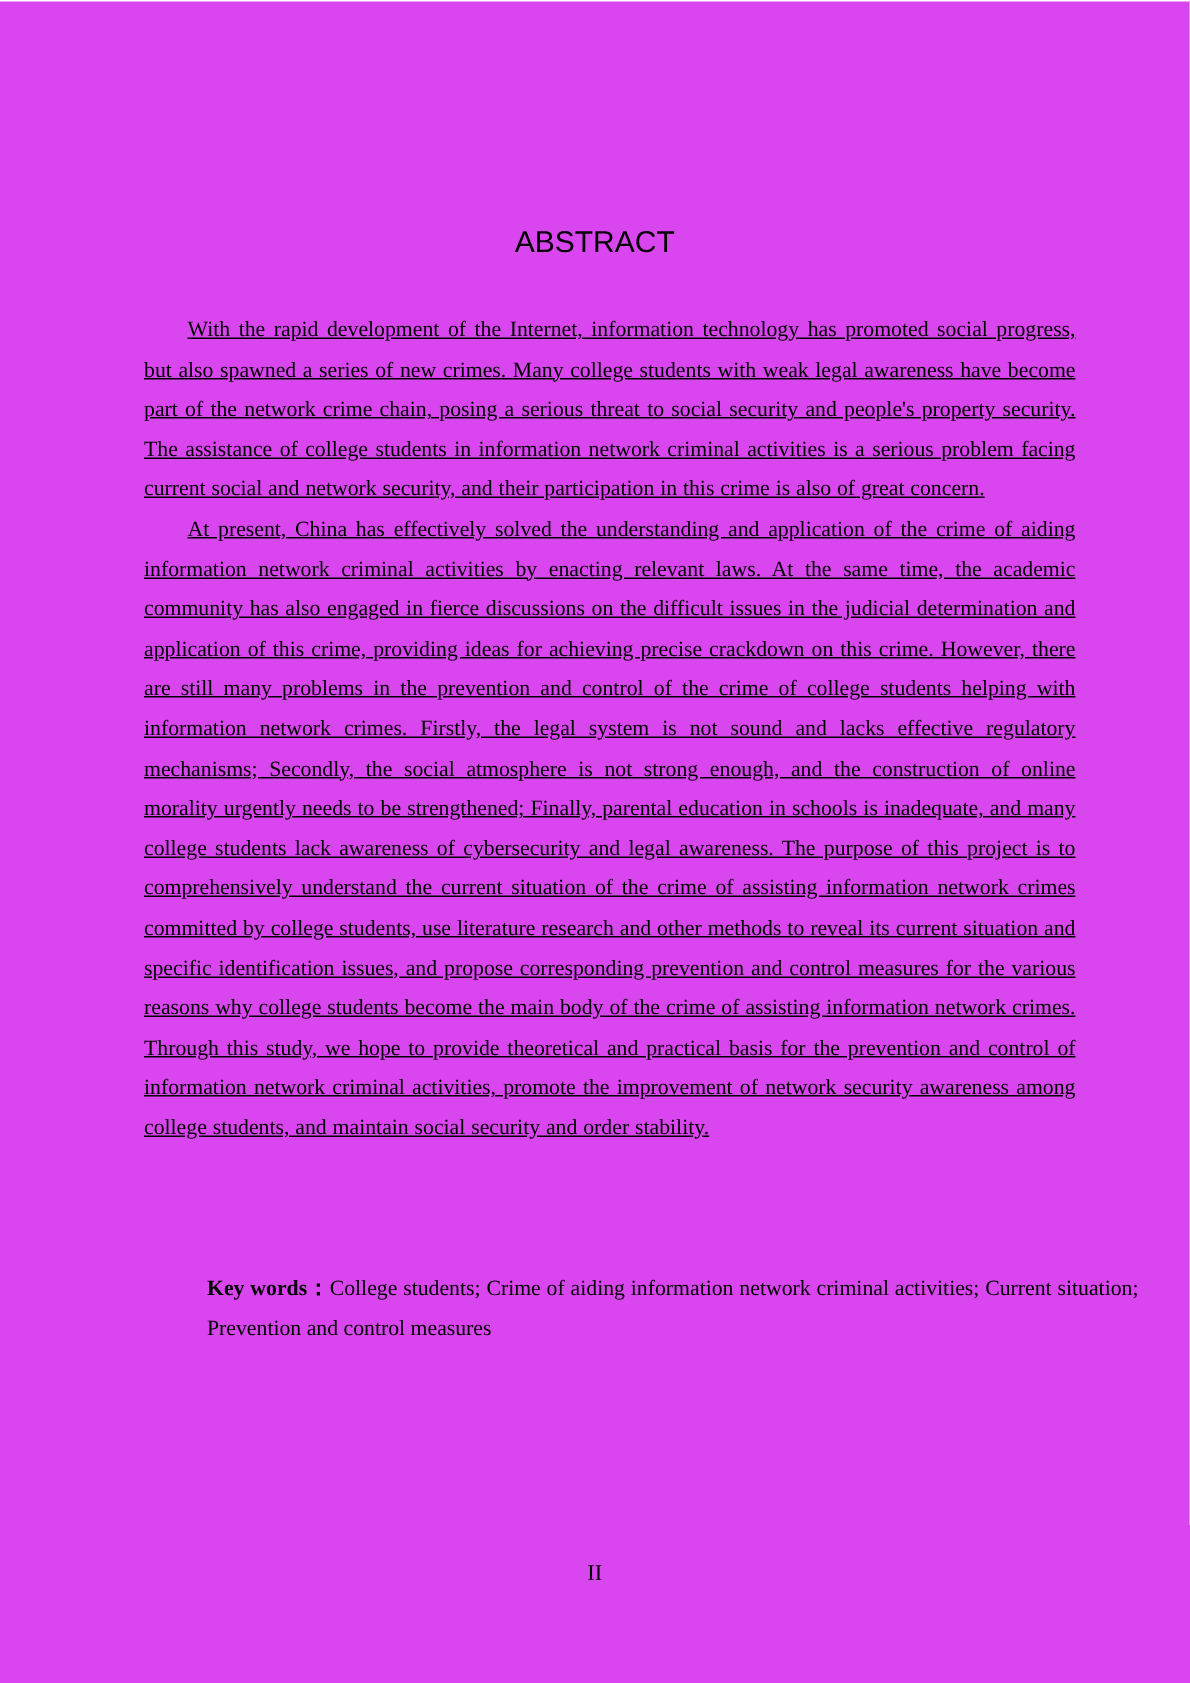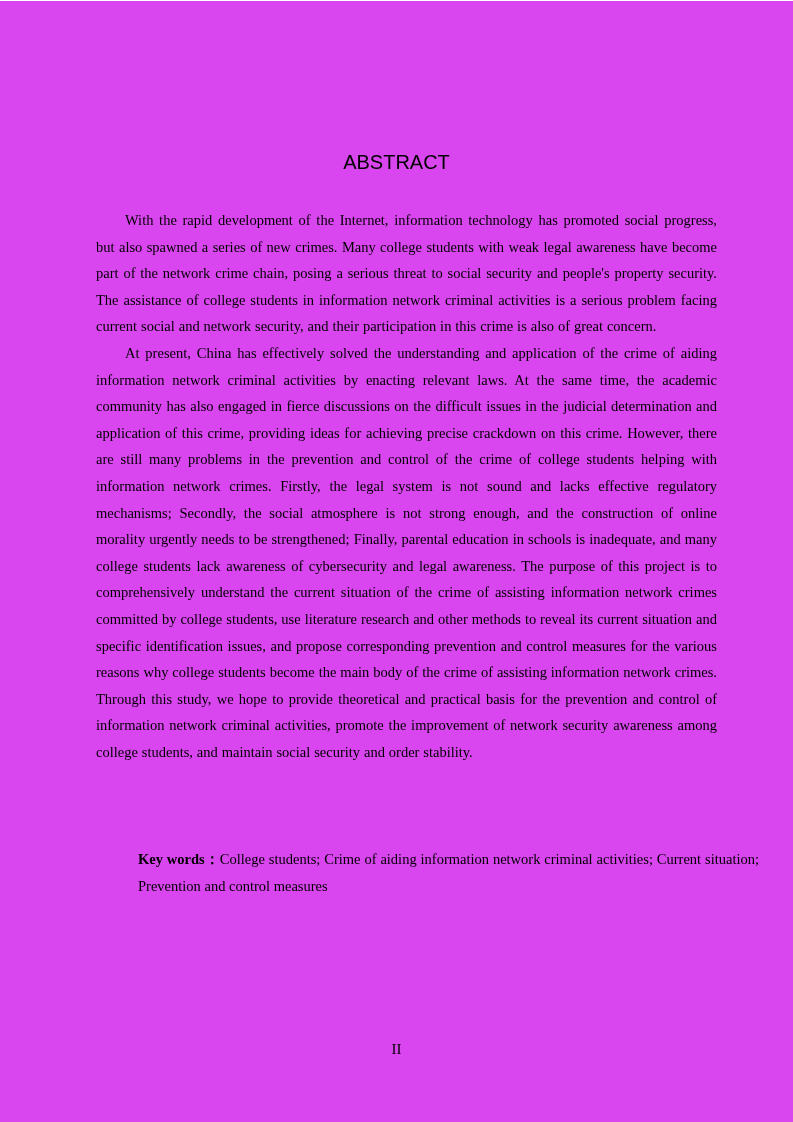--- a/index.html
+++ b/index.html
@@ -5,21 +5,21 @@
   html, body { margin: 0; padding: 0; background: #ffffff; }
   body { width: 793px; height: 1122px; position: relative; overflow: hidden; }
   .page { position: absolute; left: 0; top: 1px; width: 793px; height: 1122px; background: #d946ef; color: #000; padding-left: 33px; }
   .title {
     position: absolute; left: 0; top: 150px; width: 793px; text-align: center;
     font-family: "Liberation Sans", sans-serif; font-size: 20px; letter-spacing: 0px;
   }
   .body {
     position: absolute; left: 96px; top: 206px; width: 621px;
     font-family: "Liberation Serif", serif; font-size: 14.5px; line-height: 26.6px;
-    text-align: justify; word-spacing: 0.3px;
+    text-align: justify; word-spacing: 0.3px; text-decoration: underline;
   }
   .para { margin: 0; text-indent: 29px; }
   .keywords {
     position: absolute; left: 96px; top: 845px; width: 621px;
     font-family: "Liberation Serif", serif; font-size: 14.5px; line-height: 26.6px;
     text-align: justify;
     margin-left: 42px;
   }
   .kw-label { font-weight: bold; }
   .page-num {

